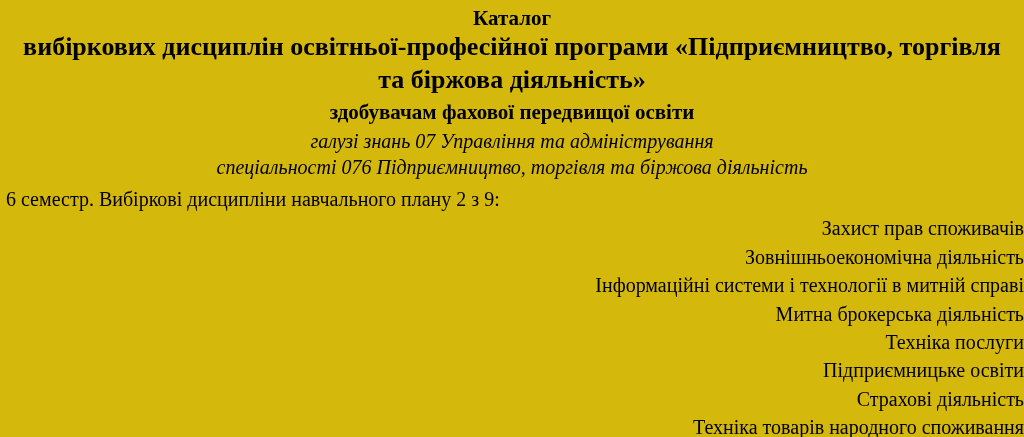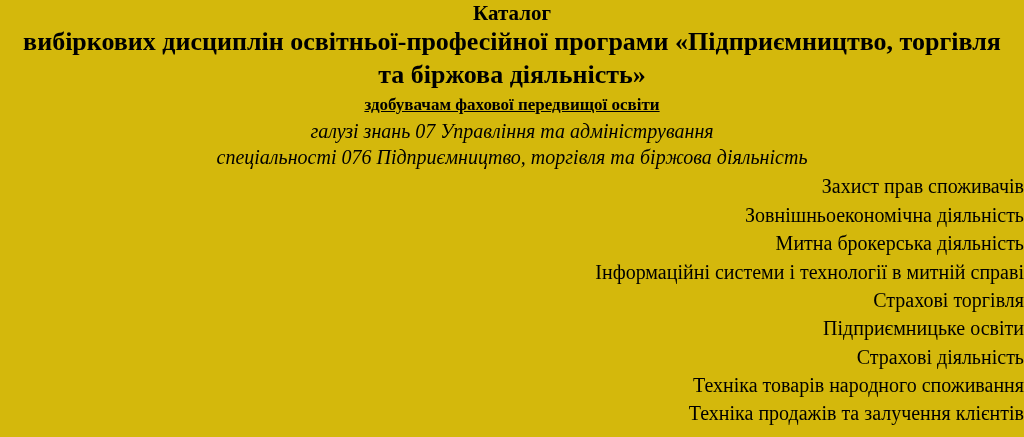--- a/index.html
+++ b/index.html
@@ -18,35 +18,35 @@
     width: 1024px;
     height: 437px;
     position: relative;
     box-sizing: border-box;
   }
   .heading-block {
     text-align: center;
     font-weight: bold;
     font-size: 21px;
     line-height: 1.26;
+    padding-top: 5px;
   }
   .heading-line {
     display: block;
     padding: 0 18px;
   }
   .heading-line.title {
     font-size: 21px;
   }
   .heading-line.programme {
     font-size: 26px;
   }
   .heading-line.level {
-    font-size: 17px;
+    font-size: 21px;
     padding-top: 2px;
-    text-decoration: underline;
   }
   .subheading-block {
     text-align: center;
     font-weight: normal;
     font-size: 20px;
     line-height: 1.3;
     padding-top: 3px;
   }
   .subheading-line {
     display: block;
@@ -81,26 +81,27 @@
     <span class="heading-line title">Каталог</span>
     <span class="heading-line programme">вибіркових дисциплін освітньої-професійної програми «Підприємництво, торгівля та біржова діяльність»</span>
     <span class="heading-line level">здобувачам фахової передвищої освіти</span>
   </div>
 
   <div class="subheading-block">
     <span class="subheading-line">галузі знань 07 Управління та адміністрування</span>
     <span class="subheading-line">спеціальності 076 Підприємництво, торгівля та біржова діяльність</span>
   </div>
 
+  <div class="semester-line">6 семестр. Вибіркові дисципліни навчального плану 2  з  9:</div>
 
   <ul class="course-list">
     <li>Захист прав споживачів</li>
     <li>Зовнішньоекономічна діяльність</li>
+    <li>Інформаційні системи і технології в митній справі</li>
     <li>Митна брокерська діяльність</li>
-    <li>Інформаційні системи і технології в митній справі</li>
-    <li>Страхові торгівля</li>
+    <li>Техніка послуги</li>
     <li>Підприємницьке освіти</li>
     <li>Страхові діяльність</li>
     <li>Техніка товарів народного споживання</li>
     <li>Техніка продажів та залучення клієнтів</li>
   </ul>
 
 </div>
 
 </body></html>

